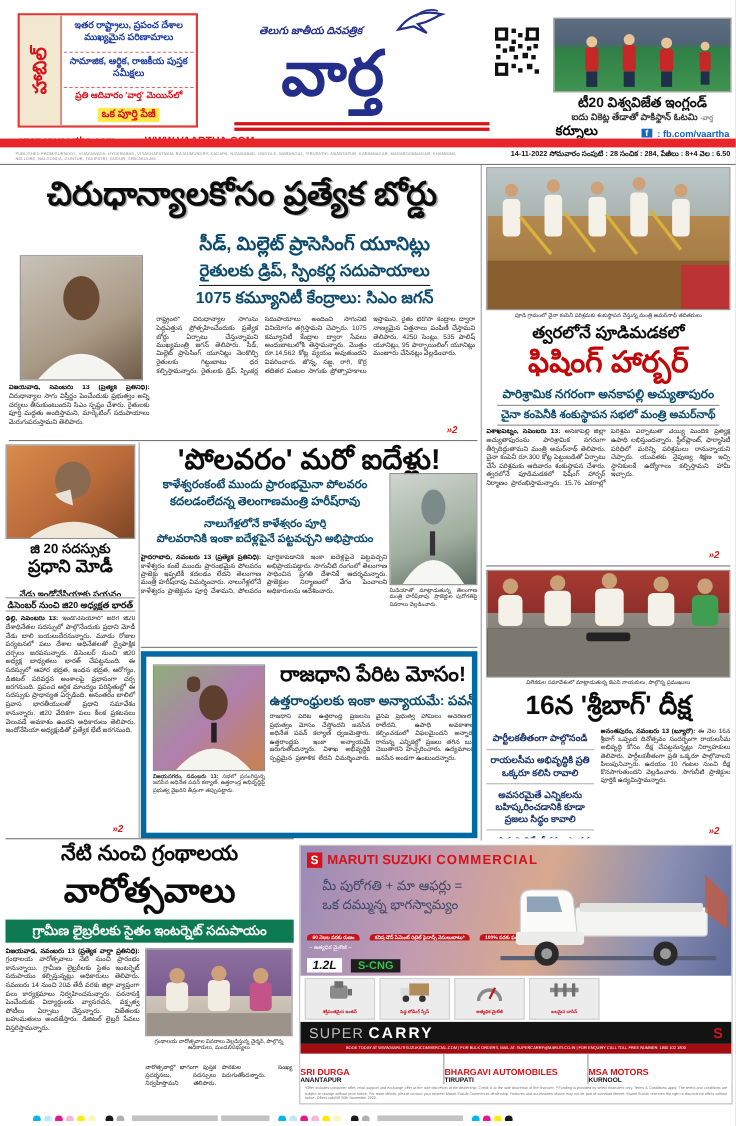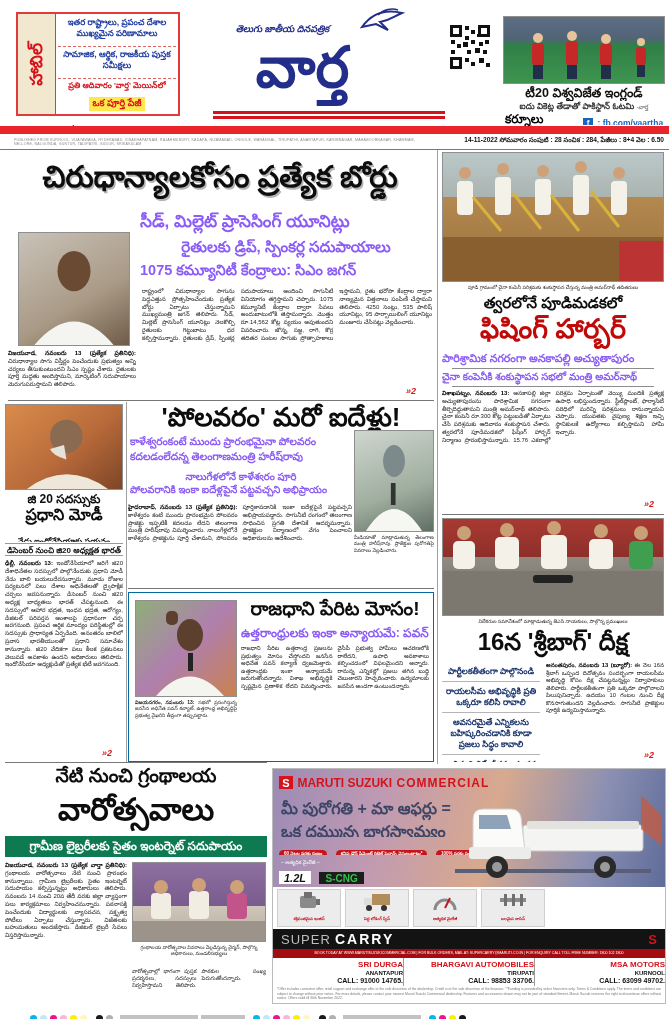--- a/index.html
+++ b/index.html
@@ -10,28 +10,28 @@
   .c{text-align:center}
   .hd{font-weight:900;color:#0d0d0d;text-align:center}
   .body-txt{font-size:6px;line-height:1.3;text-align:justify;color:#1d1d1d}
   .body-txt b{color:#000}
   .cap{font-size:5px;line-height:1.25;color:#262626}
   .cols-2{column-count:2;column-gap:5px}
   .cols-3{column-count:3;column-gap:6px}
   .photo{border:1px solid #8f8f8f}
   .marker{color:#d61b1b;font-weight:bold;font-size:9px;font-style:italic}
   .rule{background:#777}
-  .deck{font-weight:bold;color:#8b5cf6;text-align:left}
+  .deck{font-weight:bold;color:#0c4a6e;text-align:center}
   .u{border-bottom:1.5px solid #222;display:inline-block;padding-bottom:1px}
   .dot{display:inline-block;width:7px;height:7px;border-radius:50%;margin-right:3px;vertical-align:middle}
   .bar{display:inline-block;height:7px;background:#c2c2c2;margin-right:3px;vertical-align:middle}
   .capsule{display:inline-block;background:#c3151b;color:#fff;font-size:4.5px;font-weight:bold;border-radius:6px;padding:2px 5px;margin-right:4px;line-height:1.1}
   .tile{position:absolute;top:0;width:64px;height:38px;background:#ececec;border:1px solid #cfcfcf;text-align:center}
   .tile .t-cap{font-size:4px;color:#c3151b;font-weight:bold;line-height:1.1;margin-top:1px}
-  .dealer{flex:1;text-align:right;padding-top:2px}
+  .dealer{flex:1;text-align:left;padding-top:12px}
   .dealer+.dealer{border-left:1px solid #9a9a9a}
   .d-name{color:#d6121b;font-weight:bold;font-size:8px}
   .d-city{color:#111;font-weight:bold;font-size:6px;margin-top:1px}
   .d-phone{color:#111;font-weight:bold;font-size:7px;margin-top:1px}
   .vert-title{writing-mode:vertical-rl;transform:rotate(180deg);font-size:17px;font-weight:900;color:#d6121b;line-height:1}
   .hairline{background:#8c8c8c}
   .sb-point{font-size:8.5px;font-weight:bold;color:#17326b;text-align:center;padding:4px 1px;border-bottom:1px solid #b5b5b5;line-height:1.3}
   .sb-point:last-child{border-bottom:none}
 </style>
 </head>
@@ -182,21 +182,21 @@
     <svg width="78" height="100" viewBox="0 0 100 100" preserveAspectRatio="none">
       <ellipse cx="50" cy="30" rx="14" ry="16" fill="#7c8a8c"></ellipse>
       <path d="M14 100 Q50 56 86 100 Z" fill="#f6f6f2"></path>
       <rect x="46" y="52" width="6" height="22" fill="#333"></rect>
     </svg>
   </div>
   <div class="abs cap" style="left:354px;top:534px;width:80px;height:50px;text-align:justify">మీడియాతో మాట్లాడుతున్న తెలంగాణ మంత్రి హరీష్‌రావు. ప్రాజెక్టుల పురోగతిపై వివరాలు వెల్లడించారు.</div>
   <div class="abs body-txt cols-2" style="left:128px;top:504px;width:224px;height:80px"><b>హైదరాబాద్, నవంబరు 13 (ప్రత్యేక ప్రతినిధి):</b> <span>కాళేశ్వరం కంటే ముందు ప్రారంభమైన పోలవరం ప్రాజెక్టు ఇప్పటికీ కదలడం లేదని తెలంగాణ మంత్రి హరీష్‌రావు విమర్శించారు. నాలుగేళ్లలోనే కాళేశ్వరం ప్రాజెక్టును పూర్తి చేశామని, పోలవరం పూర్తికావడానికి ఇంకా ఐదేళ్లపైనే పట్టవచ్చని అభిప్రాయపడ్డారు. సాగునీటి రంగంలో తెలంగాణ సాధించిన ప్రగతి దేశానికే ఆదర్శమన్నారు. ప్రాజెక్టుల నిర్మాణంలో వేగం పెంచాలని అధికారులను ఆదేశించారు.</span></div>
   <div class="abs rule" style="left:128px;top:588px;width:306px;height:1px"></div>
 
-  <div class="abs" style="left:128px;top:592px;width:306px;height:170px;border:1px solid #0369a1">
+  <div class="abs" style="left:128px;top:592px;width:306px;height:170px;border:5px solid #0369a1">
     <div class="abs photo" style="left:6px;top:7px;width:102px;height:97px;background:linear-gradient(135deg,#8fae7a 0%,#b07fae 50%,#c9824f 100%)">
       <svg width="100" height="95" viewBox="0 0 100 95" preserveAspectRatio="none">
         <ellipse cx="54" cy="34" rx="13" ry="16" fill="#5d3f2d"></ellipse>
         <rect x="30" y="10" width="12" height="14" rx="5" fill="#5d3f2d"></rect>
         <path d="M20 95 Q54 56 88 95 Z" fill="#f5f5f0"></path>
         <rect x="52" y="52" width="5" height="18" fill="#222"></rect>
       </svg>
     </div>
     <div class="abs cap" style="left:6px;top:106px;width:102px;height:58px;text-align:justify"><b>విజయనగరం, నవంబరు 13:</b> <span>సభలో ప్రసంగిస్తున్న జనసేన అధినేత పవన్ కల్యాణ్. ఉత్తరాంధ్ర అభివృద్ధిపై ప్రభుత్వ వైఖరిని తీవ్రంగా తప్పుపట్టారు.</span></div>
     <div class="abs hd" style="left:112px;top:5px;width:188px;height:27px;font-size:19px">రాజధాని పేరిట మోసం!</div>
@@ -299,21 +299,21 @@
   <span class="abs marker" style="left:644px;top:750px">»2</span>
 
   <div class="abs" style="left:272px;top:768px;width:394px;height:236px;border:1px solid #bbb">
 
     <div class="abs" style="left:0;top:0;width:392px;height:118px;background:linear-gradient(105deg,#9b8bb5 0%,#c09ab2 28%,#d8a98e 55%,#8b90b3 80%,#5f6b99 100%)">
       <div class="abs" style="left:6px;top:4px;width:250px;height:16px;white-space:nowrap">
         <span style="display:inline-block;width:14px;height:14px;background:#d6121b;color:#fff;font-weight:900;font-size:11px;text-align:center;line-height:14px;vertical-align:middle">S</span>
         <span style="font-size:12px;font-weight:900;color:#d6121b;vertical-align:middle">MARUTI SUZUKI</span>
         <span style="font-size:12px;font-weight:700;color:#d6121b;letter-spacing:1px;vertical-align:middle">COMMERCIAL</span>
       </div>
-      <div class="abs" style="left:8px;top:28px;width:200px;height:40px;color:#3c4566;font-weight:bold;font-size:16px;line-height:1.45">
+      <div class="abs" style="left:20px;top:28px;width:200px;height:40px;color:#3c4566;font-weight:normal;font-size:12px;line-height:1.45">
         <div>మీ పురోగతి + మా ఆఫర్లు =</div>
         <div>ఒక దమ్మున్న భాగస్వామ్యం</div>
       </div>
       <div class="abs" style="left:6px;top:72px;width:260px;height:14px;white-space:nowrap">
         <span class="capsule">60 నెలల వరకు రుణం</span>
         <span class="capsule">కనిష్ఠ డౌన్ పేమెంట్ రిటైల్ ఫైనాన్స్ వెసులుబాటు*</span>
         <span class="capsule">100% వరకు ఫండింగ్**</span>
       </div>
       <div class="abs" style="left:8px;top:90px;width:120px;height:8px;color:#fff;font-size:5px">– అత్యధిక మైలేజీ –</div>
       <div class="abs" style="left:6px;top:99px;width:160px;height:16px;white-space:nowrap">

